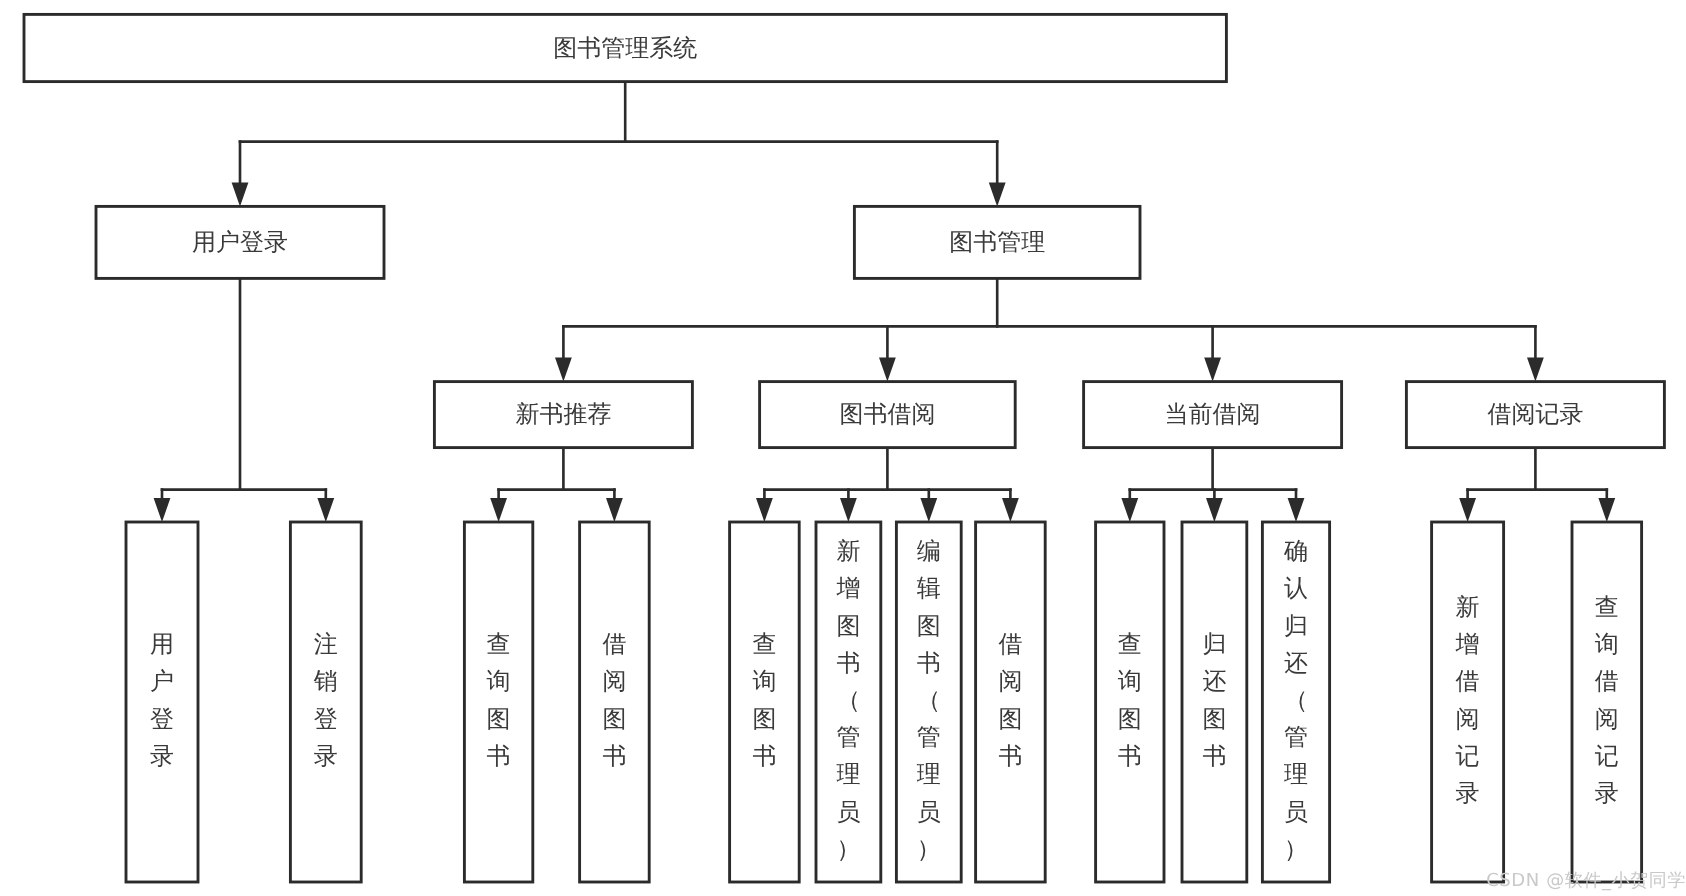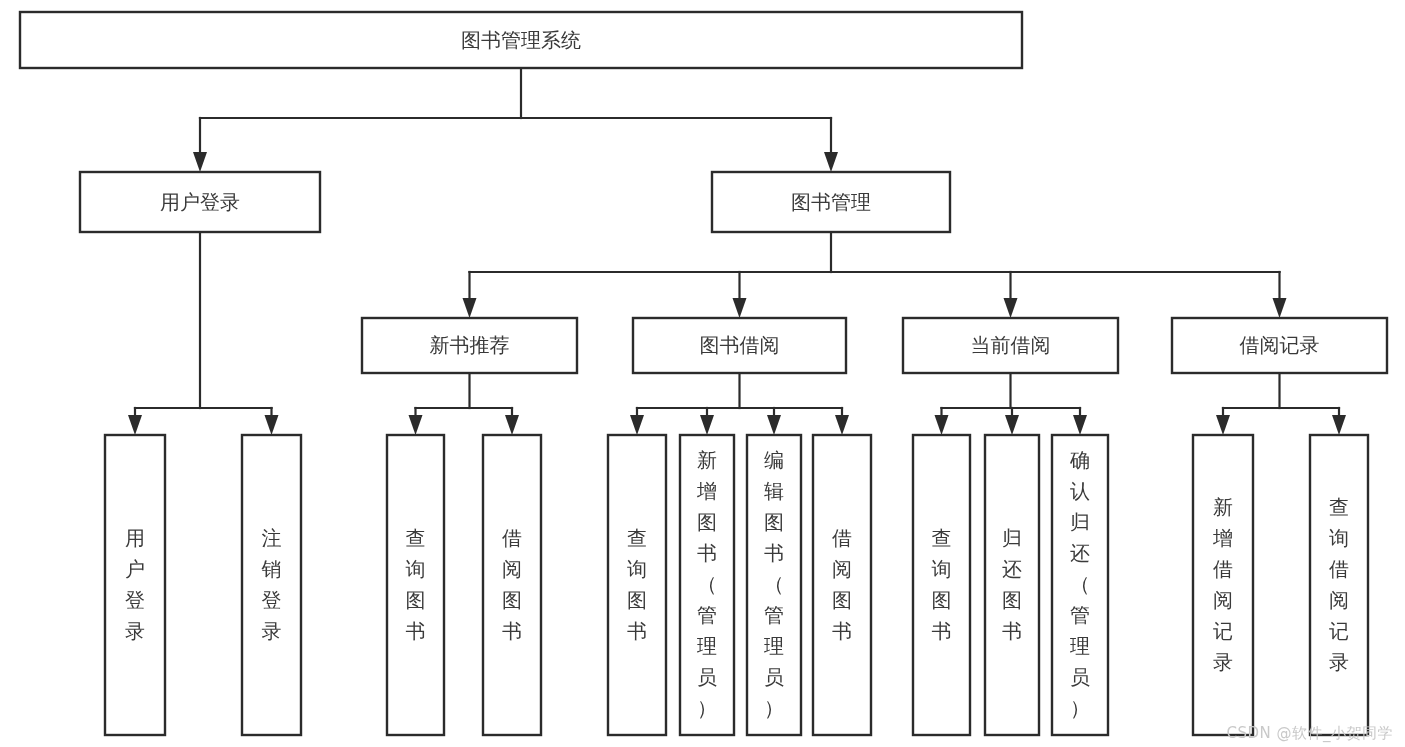--- a/index.html
+++ b/index.html
@@ -14,21 +14,21 @@
   .arrow-head{fill:#2b2b2b;stroke:none;}
   .node-label{
     fill:#3a3a3a;
     font-family:"DejaVu Sans","Liberation Sans",sans-serif;
     text-anchor:middle;
     dominant-baseline:middle;
   }
   .label-h{font-size:20px;}
   .label-v{font-size:20px;}
   .watermark{
-    position:absolute;right:12px;bottom:4px;
+    position:absolute;right:0;bottom:4px;
     color:#c9c9c9;font-size:15px;
     font-family:"DejaVu Sans","Liberation Sans",sans-serif;
     letter-spacing:.5px;white-space:nowrap;pointer-events:none;
   }
 </style>
 </head>
 <body>
 
 <svg id="diagram" viewBox="0 0 1405 747">
   <g id="connector-layer">

